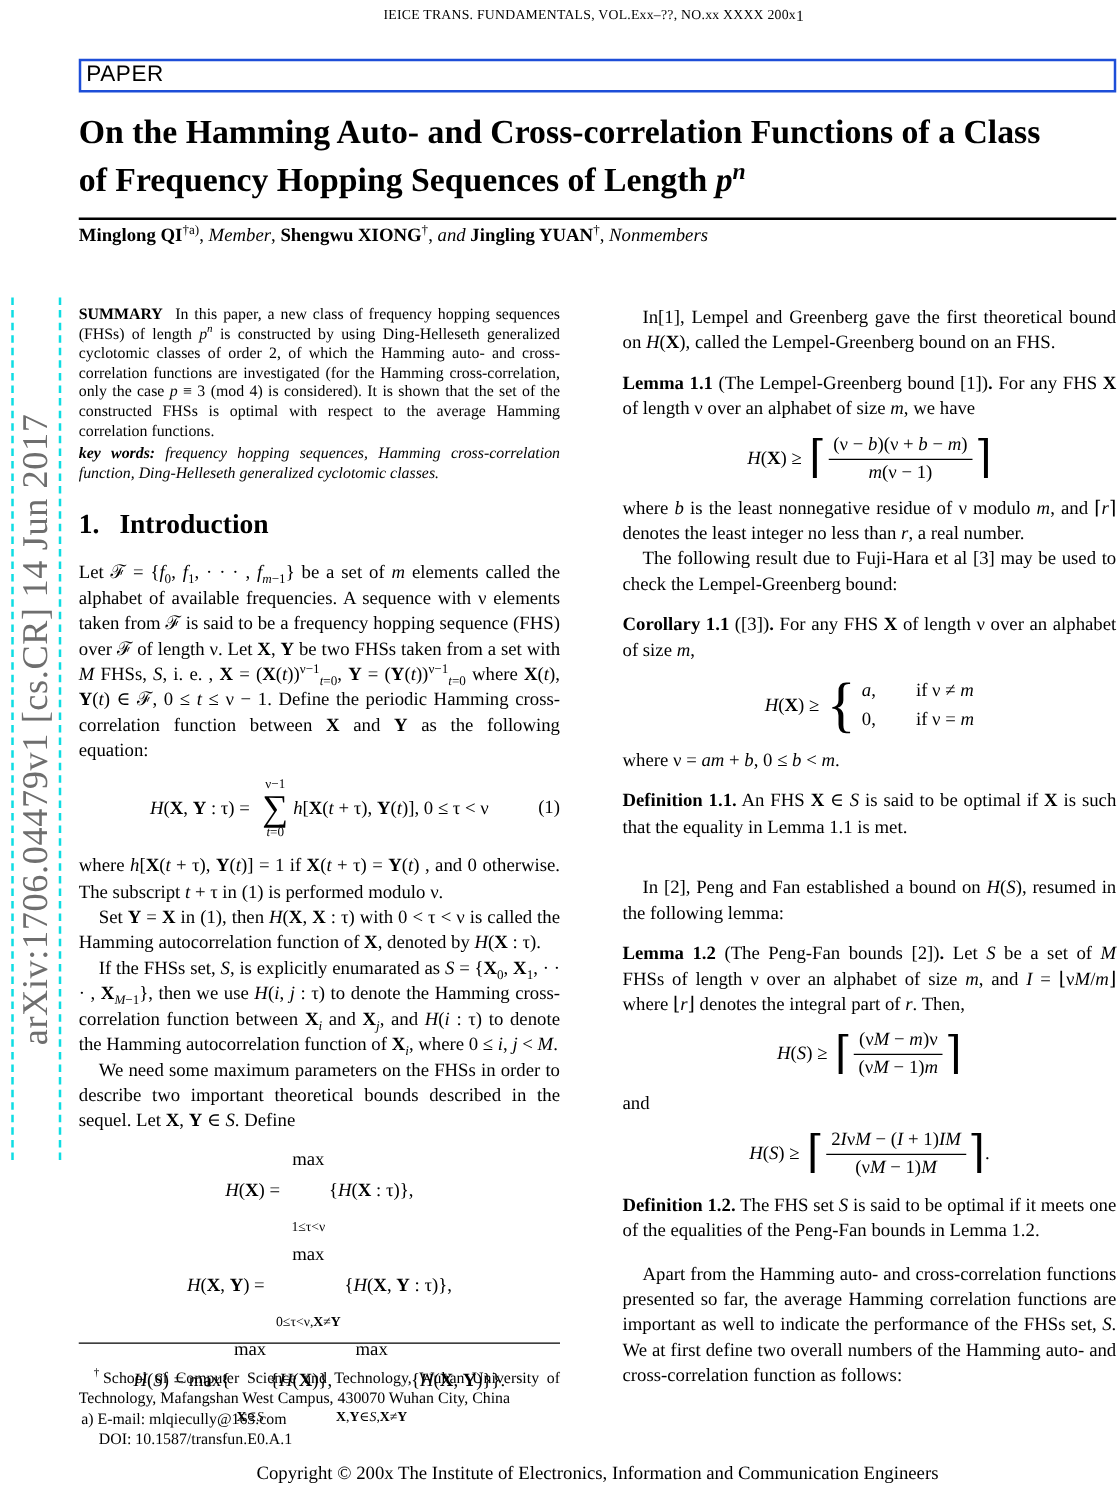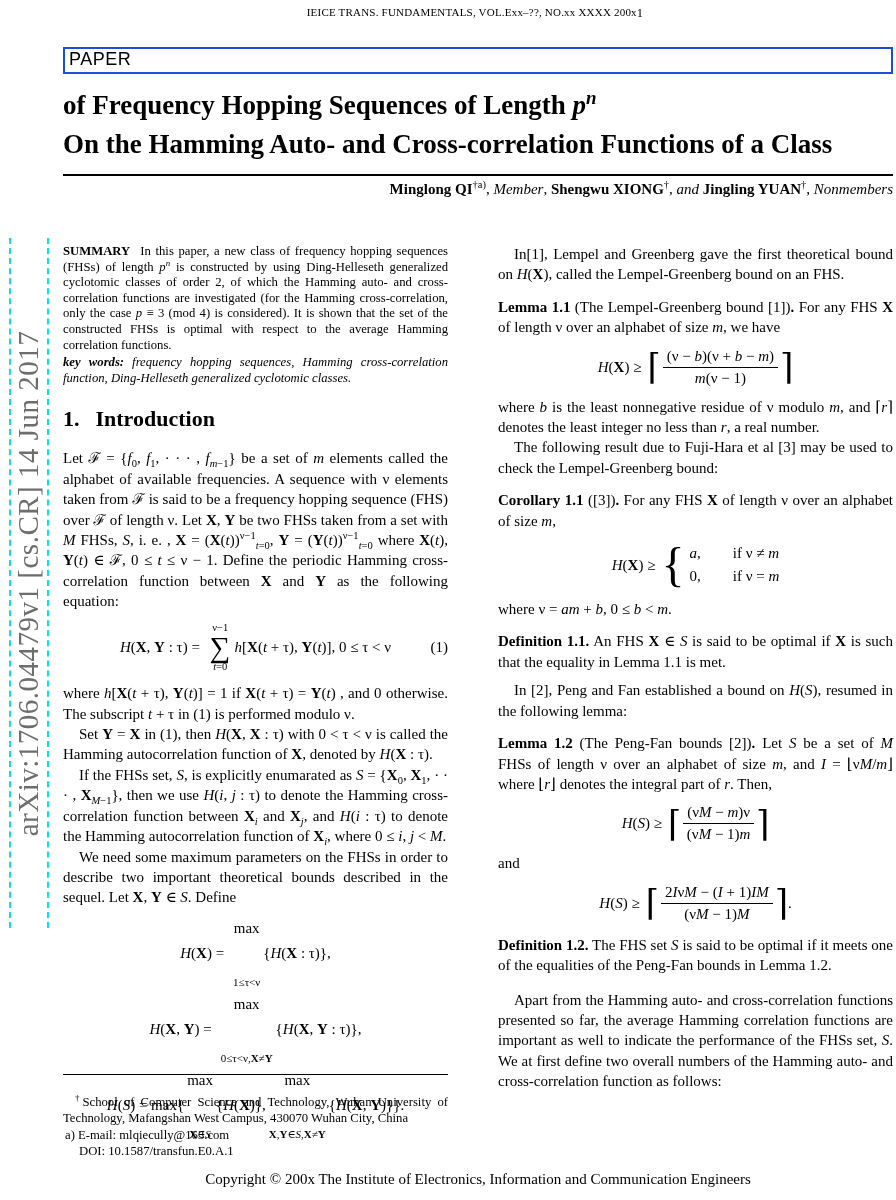--- a/index.html
+++ b/index.html
@@ -13,21 +13,21 @@
   .pageno{font-size:12.5px;margin-right:6px;}
 
   
   .paperbox{border:2px solid #1d4ed8;margin-top:26px;padding:0 4px 2px 4px;
             font-family:"Liberation Sans","DejaVu Sans",sans-serif;
             font-size:18px;line-height:21px;letter-spacing:.5px;}
 
   
   .title{margin-top:12px;font-size:27px;font-weight:bold;line-height:39px;}
   .rule{border:none;border-top:2px solid #000;margin:10px 0 0 0;}
-  .authors{margin-top:5px;text-align:right;font-size:15px;}
+  .authors{margin-top:5px;font-size:15px;}
 
   
   .columns{display:flex;gap:50px;margin-top:46px;height:918px;}
   .col-l{width:385px;position:relative;}
   .col-r{width:395px;}
 
   p{margin:0;text-align:justify;font-size:15px;line-height:20.4px;}
   p.ind{text-indent:16px;}
   p.vsp{margin-top:9px;}
 
@@ -89,22 +89,22 @@
   <div class="runhead">
     <span>IEICE TRANS. FUNDAMENTALS, VOL.Exx–??, NO.xx XXXX 200x</span>
     <span class="pageno">1</span>
   </div>
 
   <div class="paperbox">
     <span>PAPER</span>
   </div>
 
   <div class="title">
+    <div>On the Hamming Auto- and Cross-correlation Functions of a Class</div>
     <div>of Frequency Hopping Sequences of Length <i>p</i><sup><i>n</i></sup></div>
-    <div>On the Hamming Auto- and Cross-correlation Functions of a Class</div>
   </div>
 
   <hr class="rule">
 
   <div class="authors"><b>Minglong QI</b><sup>†a)</sup>, <i>Member</i>, <b>Shengwu XIONG</b><sup>†</sup>, <i>and</i> <b>Jingling YUAN</b><sup>†</sup>, <i>Nonmembers</i></div>
 
   <div class="columns">
 
     <div class="col-l">
 
@@ -202,21 +202,21 @@
           <span>if ν ≠ <i>m</i></span>
           <span>0,</span>
           <span>if ν = <i>m</i></span>
         </span>
       </div>
 
       <p>where ν = <i>am</i> + <i>b</i>, 0 ≤ <i>b</i> &lt; <i>m</i>.</p>
 
       <p class="vsp" style="margin-top:12px;"><b>Definition 1.1.</b>  An FHS <b>X</b> ∈ <i>S</i> is said to be optimal if <b>X</b> is such that the equality in Lemma 1.1 is met.</p>
 
-      <p class="ind vsp" style="margin-top:8px;">In [2], Peng and Fan established a bound on <i>H</i>(<i>S</i>), resumed in the following lemma:</p>
+      <p class="ind vsp" style="margin-top:28px;">In [2], Peng and Fan established a bound on <i>H</i>(<i>S</i>), resumed in the following lemma:</p>
 
       <p class="vsp" style="margin-top:12px;"><b>Lemma 1.2</b> (The Peng-Fan bounds [2])<b>.</b> Let <i>S</i> be a set of <i>M</i> FHSs of length ν over an alphabet of size <i>m</i>, and <i>I</i> = ⌊ν<i>M</i>/<i>m</i>⌋ where ⌊<i>r</i>⌋ denotes the integral part of <i>r</i>. Then,</p>
 
       <div class="disp">
         <span class="gap"><i>H</i>(<i>S</i>) ≥</span>
         <span class="delim">⌈</span>
         <span class="frac">
           <span class="num">(ν<i>M</i> − <i>m</i>)ν</span>
           <span class="den">(ν<i>M</i> − 1)<i>m</i></span>
         </span>

